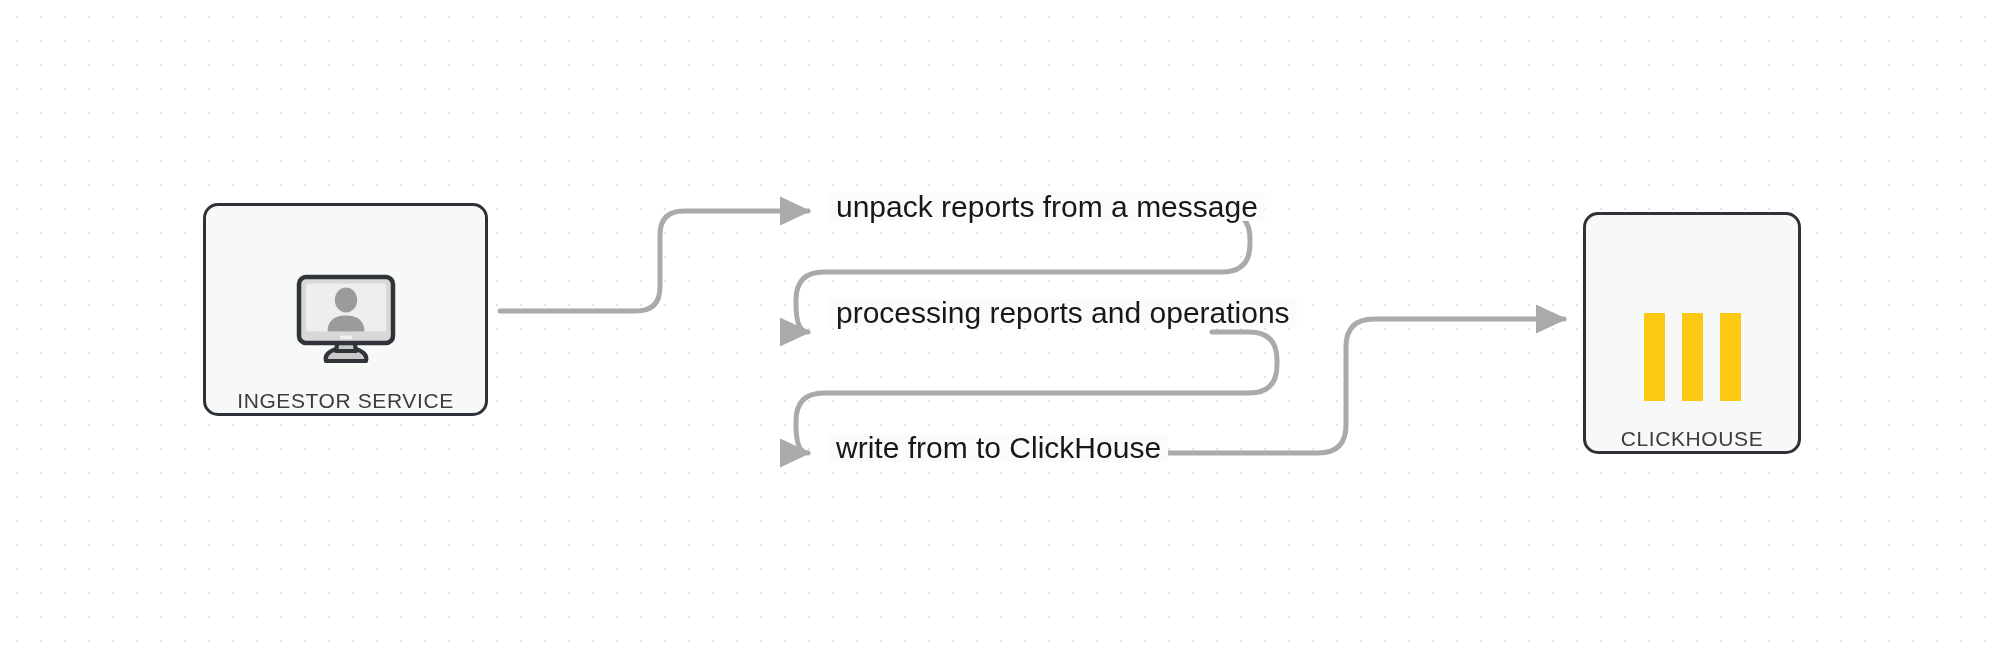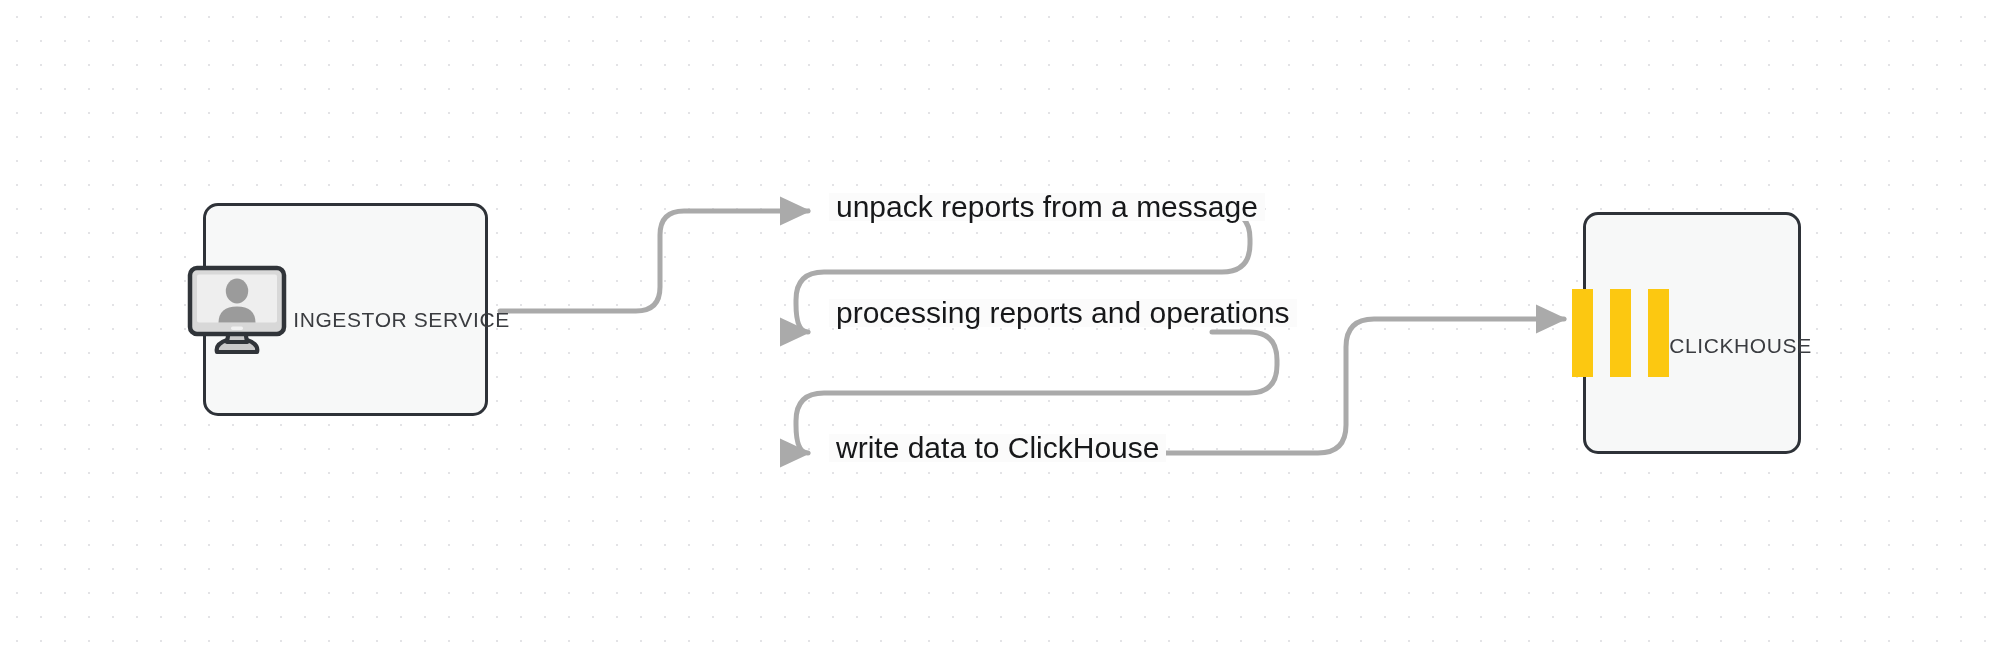--- a/index.html
+++ b/index.html
@@ -28,23 +28,23 @@
     height: 656px;
     pointer-events: none;
   }
   .node {
     position: absolute;
     box-sizing: border-box;
     background: #f7f8f8;
     border: 3px solid #2e3238;
     border-radius: 15px;
     display: flex;
-    flex-direction: row;
+    flex-direction: column;
     align-items: center;
-    justify-content: center;
+    justify-content: flex-end;
   }
   #node-ingestor {
     left: 203px;
     top: 203px;
     width: 285px;
     height: 213px;
   }
   #node-clickhouse {
     left: 1583px;
     top: 212px;
@@ -141,15 +141,15 @@
     <span class="ch-logo">
       <span class="ch-bar"></span>
       <span class="ch-bar"></span>
       <span class="ch-bar"></span>
     </span>
     <span class="node-label">CLICKHOUSE</span>
   </div>
 
   <div class="edge-label" id="edge-label-0">unpack reports from a message</div>
   <div class="edge-label" id="edge-label-1">processing reports and operations</div>
-  <div class="edge-label" id="edge-label-2">write data to ClickHouse</div>
+  <div class="edge-label" id="edge-label-2">write from to ClickHouse</div>
 
 </div>
 
 </body></html>

